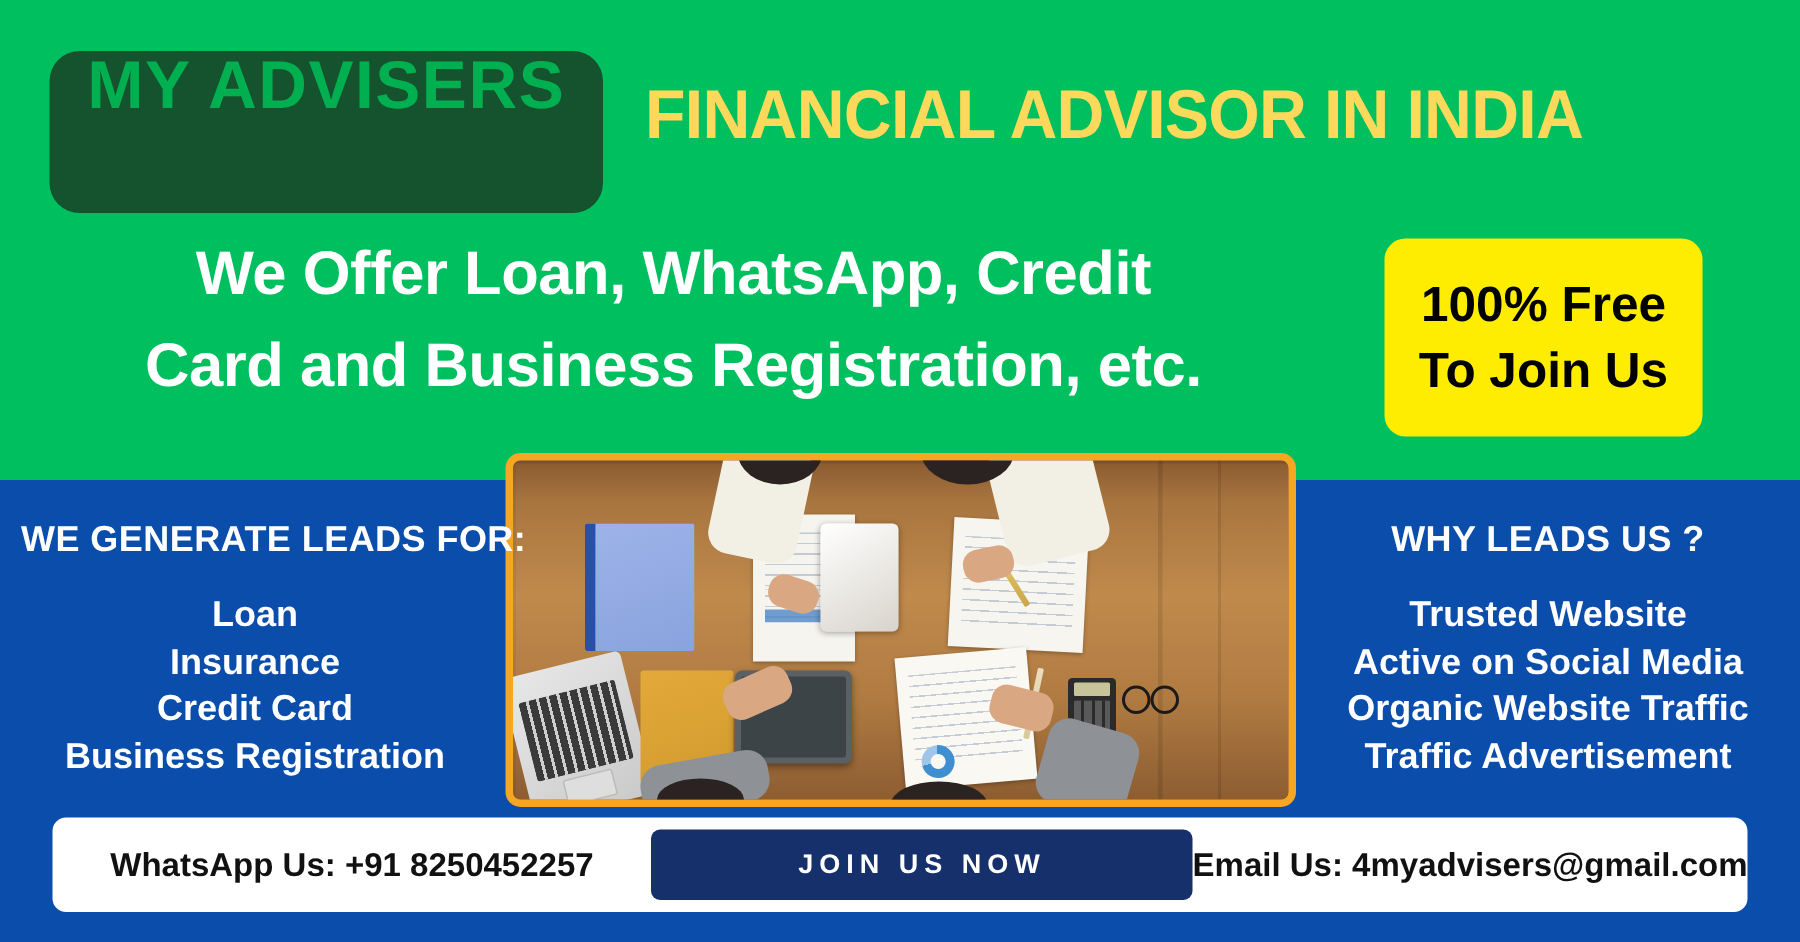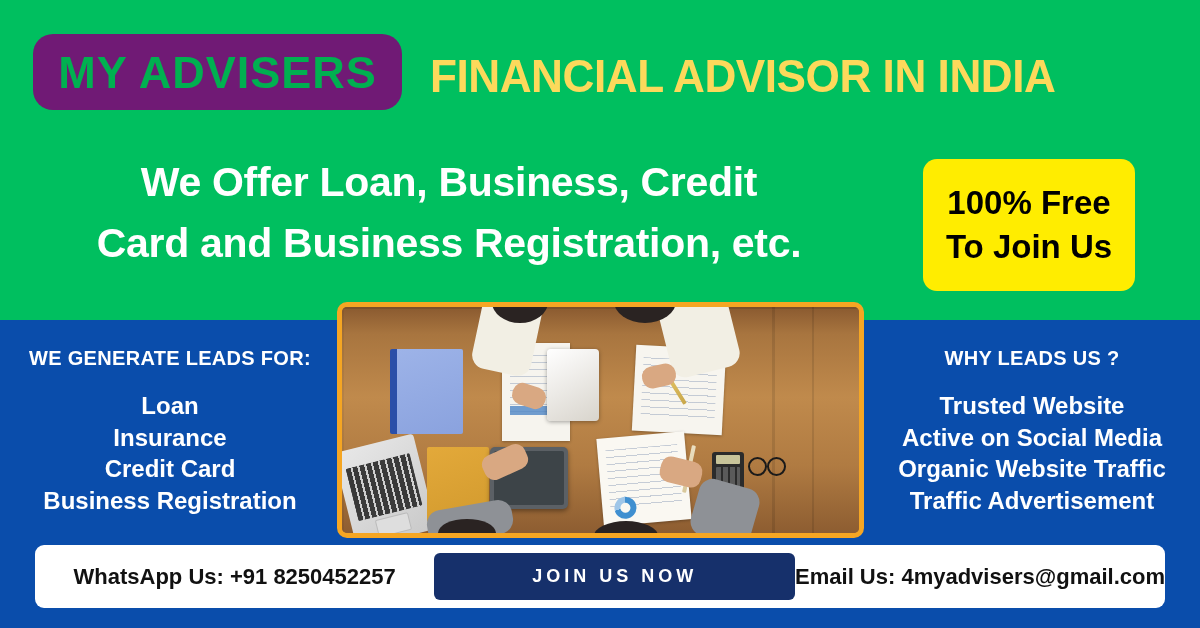--- a/index.html
+++ b/index.html
@@ -27,25 +27,24 @@
     position: absolute;
     left: 0; top: 320px;
     width: 1200px; height: 308px;
     background: #0A4DAB;
   }
 
   
   .logo-badge {
     position: absolute;
     left: 33px; top: 34px;
-    width: 369px; height: 76px;
-    background: #701a75;
+    width: 369px; height: 108px;
+    background: #14532d;
     border-radius: 20px;
     display: flex;
-    align-items: center;
     justify-content: center;
   }
   .logo-badge-text {
     color: #00B050;
     font-size: 45px;
     font-weight: bold;
     letter-spacing: 1px;
     line-height: 1;
     white-space: nowrap;
   }
@@ -293,21 +292,21 @@
     color: #FFFFFF;
   }
   .col-right {
     position: absolute;
     left: 876px; top: 348px;
     width: 312px;
     text-align: center;
     color: #FFFFFF;
   }
   .col-title {
-    font-size: 20px;
+    font-size: 24px;
     font-weight: bold;
     letter-spacing: 0.3px;
     line-height: 1;
     margin-bottom: 22px;
     white-space: nowrap;
   }
   .col-item {
     font-size: 24px;
     font-weight: bold;
     line-height: 1.32;
@@ -366,21 +365,21 @@
   <div class="band-green"></div>
   <div class="band-blue"></div>
 
   <div class="logo-badge">
     <span class="logo-badge-text">MY ADVISERS</span>
   </div>
 
   <div class="headline">FINANCIAL ADVISOR IN INDIA</div>
 
   <div class="subhead">
-    <span class="line">We Offer Loan, Business, Credit</span>
+    <span class="line">We Offer Loan, WhatsApp, Credit</span>
     <span class="line">Card and Business Registration, etc.</span>
   </div>
 
   <div class="free-badge">
     <span>100% Free</span>
     <span>To Join Us</span>
   </div>
 
   <div class="photo-frame">
     <div class="photo-inner">

